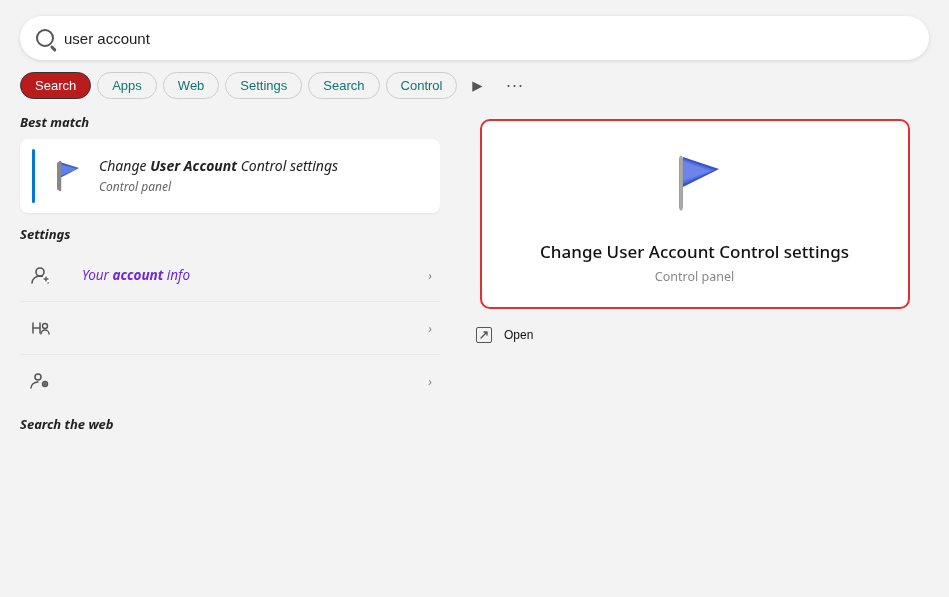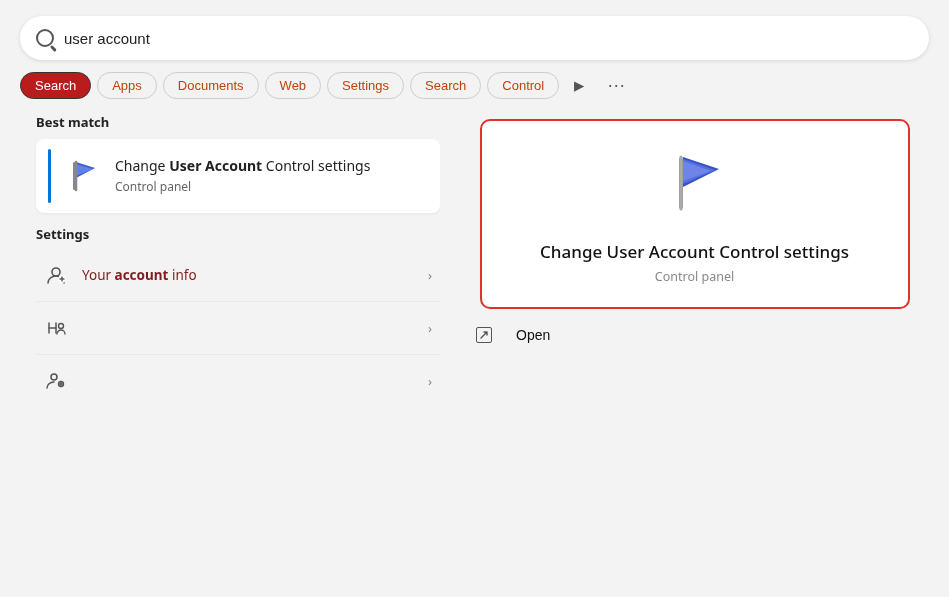--- a/index.html
+++ b/index.html
@@ -65,21 +65,21 @@
       margin-bottom: 8px;
     }
 
     .tab {
       padding: 5px 14px;
       border-radius: 20px;
       font-size: 13px;
       cursor: pointer;
       border: 1px solid #ccc;
       background: transparent;
-      color: #c2410c;
+      color: #0f766e;
       white-space: nowrap;
     }
 
     .tab.active {
       background: #b91c1c;
       color: #fff;
       border-color: #333;
     }
 
     .tab-more {
@@ -107,23 +107,24 @@
 
     .main-content {
       display: flex;
       flex-direction: row;
       height: calc(597px - 44px - 16px - 10px - 38px - 8px);
     }
 
     .left-panel {
       width: 440px;
       min-width: 440px;
-      padding: 0 0 0 36px;
+      padding: 0 0 0 20px;
       overflow-y: auto;
       background: #f3f3f3;
+      font-style: italic;
     }
 
     .section-title {
       font-size: 13px;
       font-weight: 700;
       color: #222;
       margin-bottom: 8px;
       margin-top: 4px;
     }
 
@@ -185,22 +186,23 @@
       display: flex;
       align-items: center;
       justify-content: center;
       font-size: 18px;
       color: #555;
     }
 
     .settings-item-text {
       flex: 1;
       font-size: 13.5px;
-      color: #7f1d1d;
+      color: #6d28d9;
       line-height: 1.4;
+      margin-left: 16px;
     }
 
     .chevron {
       color: #888;
       font-size: 13px;
       margin-left: auto;
     }
 
     .search-web-section {
       margin-top: 8px;
@@ -242,25 +244,25 @@
 
     .preview-subtitle {
       font-size: 12.5px;
       color: #888;
       text-align: center;
     }
 
     .open-btn {
       display: flex;
       align-items: center;
-      gap: 24px;
+      gap: 12px;
       background: transparent;
       border: none;
       cursor: pointer;
-      font-size: 14px;
+      font-size: 12px;
       color: #111;
       margin-top: 4px;
       align-self: flex-start;
       margin-left: 20px;
     }
 
     
     .flag-svg {
       width: 68px;
       height: 68px;
@@ -287,21 +289,20 @@
     <div class="search-icon-circle">
       <div class="search-icon-handle"></div>
     </div>
   </div>
   <input class="search-input" type="text" value="user account" style="">
 </div>
 
 <div class="filter-tabs">
   <button class="tab active">Search</button>
   <button class="tab">Apps</button>
-  <button class="tab">Documents</button>
   <button class="tab">Web</button>
   <button class="tab">Settings</button>
   <button class="tab">Search</button>
   <button class="tab">Control</button>
   <button class="play-btn">▶</button>
   <button class="tab-more">···</button>
 </div>
 
 <div class="main-content">
 
@@ -366,20 +367,23 @@
             <path d="M2 18c0-3.3 3.1-6 7-6" stroke="#555" stroke-width="1.5" stroke-linecap="round"></path>
             <circle cx="16" cy="14" r="2.5" stroke="#555" stroke-width="1.4" fill="white"></circle>
             <line x1="13.5" y1="14" x2="18.5" y2="14" stroke="#555" stroke-width="1.4"></line>
             <line x1="16" y1="11.5" x2="16" y2="16.5" stroke="#555" stroke-width="1.4"></line>
           </svg>
         </div>
         <span class="chevron">›</span>
       </div>
     </div>
 
+    <div class="search-web-section">
+      <div class="section-title">Search the web</div>
+    </div>
 
   </div>
 
   <div class="right-panel">
     <div class="preview-card">
       <div class="flag-icon-container">
         
         <svg class="flag-svg" viewBox="0 0 68 68" fill="none" xmlns="http://www.w3.org/2000/svg">
           <rect x="18" y="8" width="4" height="52" rx="2" fill="#999"></rect>
           <polygon points="22,8 58,20 22,38" fill="#3454c8"></polygon>

